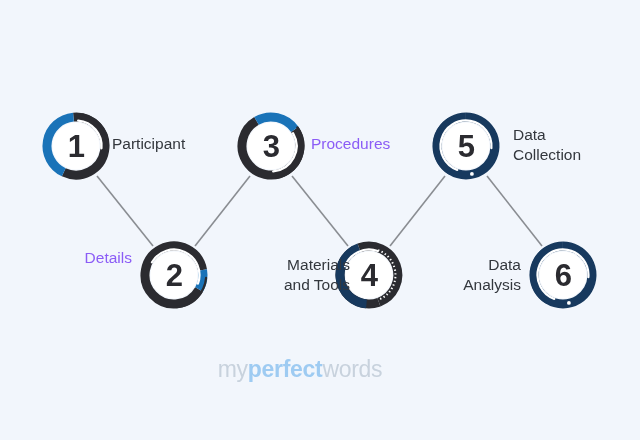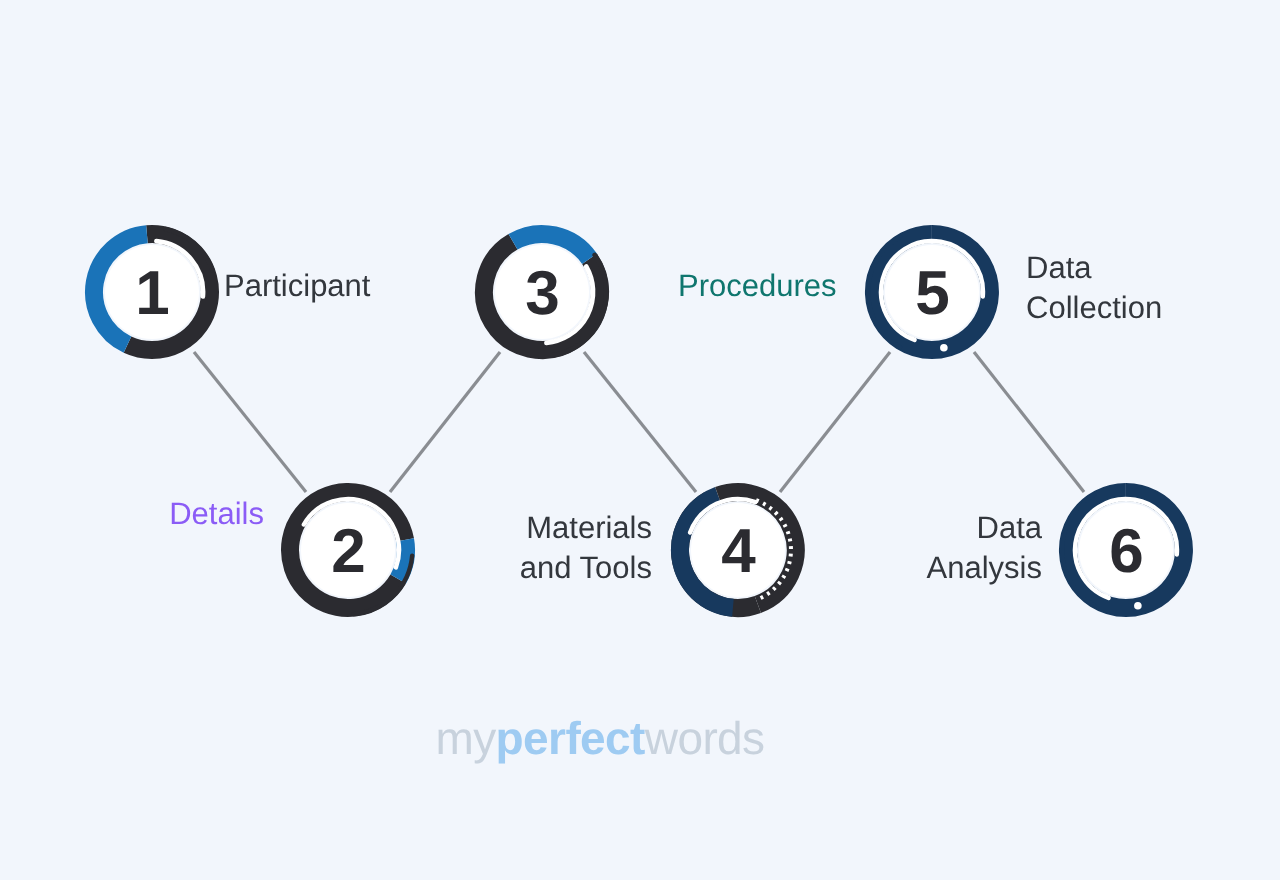--- a/index.html
+++ b/index.html
@@ -141,33 +141,33 @@
       <div class="step-node" style="left: 271px; top: 146px;">
         <svg class="ring-svg" viewBox="0 0 74 74">
           <path d="M 60.76 20.37 A 29 29 0 1 1 22.50 11.89" fill="none" stroke="#2b2b30" stroke-width="9" stroke-linecap="butt"></path>
           <path d="M 22.50 11.89 A 29 29 0 0 1 60.76 20.37" fill="none" stroke="#1a73b8" stroke-width="9" stroke-linecap="butt"></path>
           <path d="M 59.08 24.25 A 25.5 25.5 0 0 1 39.22 62.40" fill="none" stroke="#ffffff" stroke-width="2.4" stroke-linecap="round"></path>
           <path d="M 63.38 18.53 A 32.2 32.2 0 0 1 42.59 68.71" fill="none" stroke="#2b2b30" stroke-width="2.4" stroke-linecap="round"></path>
           <circle cx="37" cy="37" r="23.5" fill="#ffffff"></circle>
         </svg>
         <div class="step-number" style="color: rgb(43, 43, 48);">3</div>
       </div>
-      <div class="step-label to-right" style="color: #0f766e; top: 134px; left: 311px; margin-left: 28px;">Procedures</div>
+      <div class="step-label to-right" style="color: #8b5cf6; top: 134px; left: 311px;">Procedures</div>
       <div class="step-node" style="left: 369px; top: 275px;">
         <svg class="ring-svg" viewBox="0 0 74 74">
           <path d="M 46.92 64.25 A 29 29 0 0 1 22.50 11.89" fill="none" stroke="#2b2b30" stroke-width="9" stroke-linecap="butt"></path>
           <path d="M 34.47 65.89 A 29 29 0 0 1 27.08 9.75" fill="none" stroke="#17395e" stroke-width="9" stroke-linecap="butt"></path>
           <path d="M 27.08 9.75 A 29 29 0 0 1 46.92 64.25" fill="none" stroke="#2b2b30" stroke-width="9" stroke-linecap="butt"></path>
           <path d="M 46.06 12.10 A 26.5 26.5 0 0 1 46.06 61.90" fill="none" stroke="#ffffff" stroke-width="2" stroke-linecap="butt" stroke-dasharray="1.4 2.4"></path>
           <path d="M 13.04 28.28 A 25.5 25.5 0 0 1 45.72 13.04" fill="none" stroke="#ffffff" stroke-width="2.2" stroke-linecap="round"></path>
           <circle cx="37" cy="37" r="23.5" fill="#ffffff"></circle>
         </svg>
         <div class="step-number" style="color: rgb(43, 43, 48);">4</div>
       </div>
-      <div class="step-label to-left" style="color: rgb(51, 55, 61); top: 255px; left: 0px; width: 326px;">Materials
+      <div class="step-label to-left" style="color: rgb(51, 55, 61); top: 255px; left: 0px; width: 326px; padding-left: 24px;">Materials
 and Tools</div>
       <div class="step-node" style="left: 466px; top: 146px;">
         <svg class="ring-svg" viewBox="0 0 74 74">
           <path d="M 37.00 8.00 A 29 29 0 1 1 36.95 8.00" fill="none" stroke="#17395e" stroke-width="9" stroke-linecap="butt"></path>
           <path d="M 28.28 60.96 A 25.5 25.5 0 1 1 62.40 39.22" fill="none" stroke="#ffffff" stroke-width="2.2" stroke-linecap="round"></path>
           <path d="M 21.00 64.71 A 32 32 0 0 1 21.00 9.29" fill="none" stroke="#17395e" stroke-width="2.2" stroke-linecap="round"></path>
           <circle cx="42.93" cy="64.88" r="1.9" fill="#ffffff"></circle>
           <circle cx="37" cy="37" r="23.5" fill="#ffffff"></circle>
         </svg>
         <div class="step-number" style="color: rgb(43, 43, 48);">5</div>

